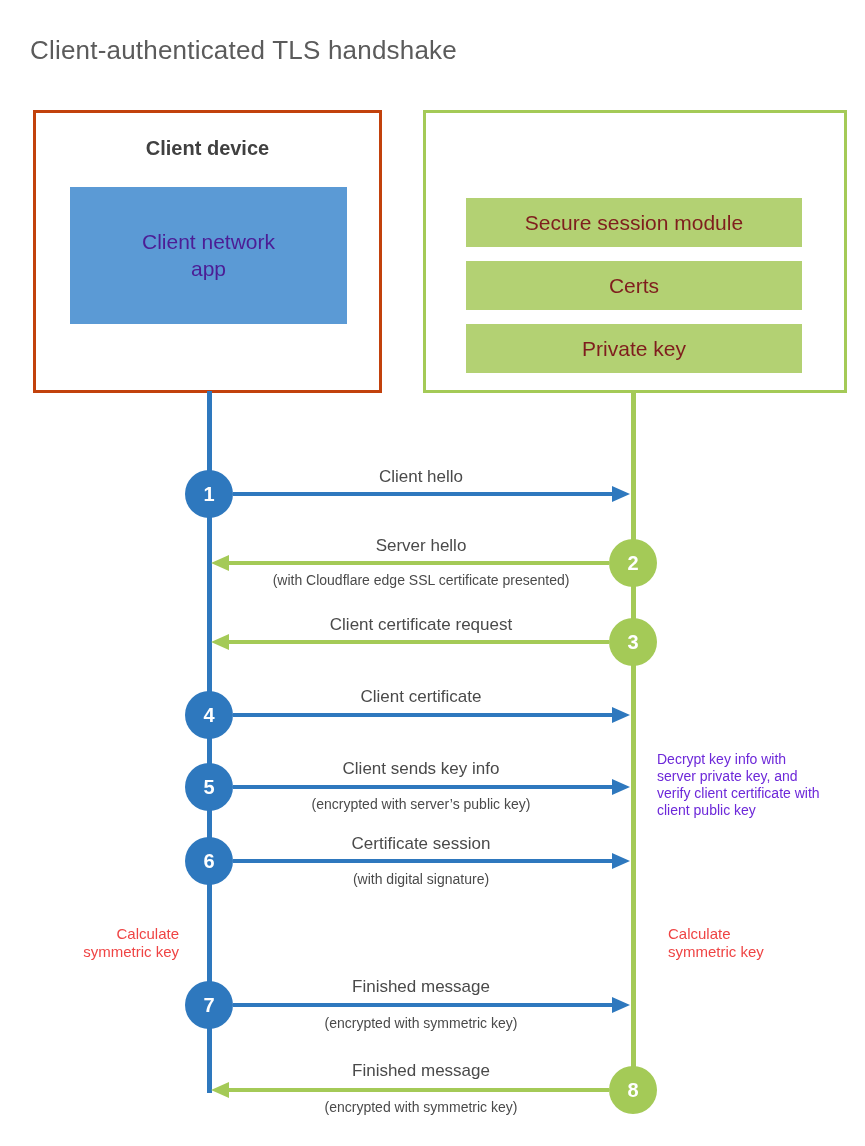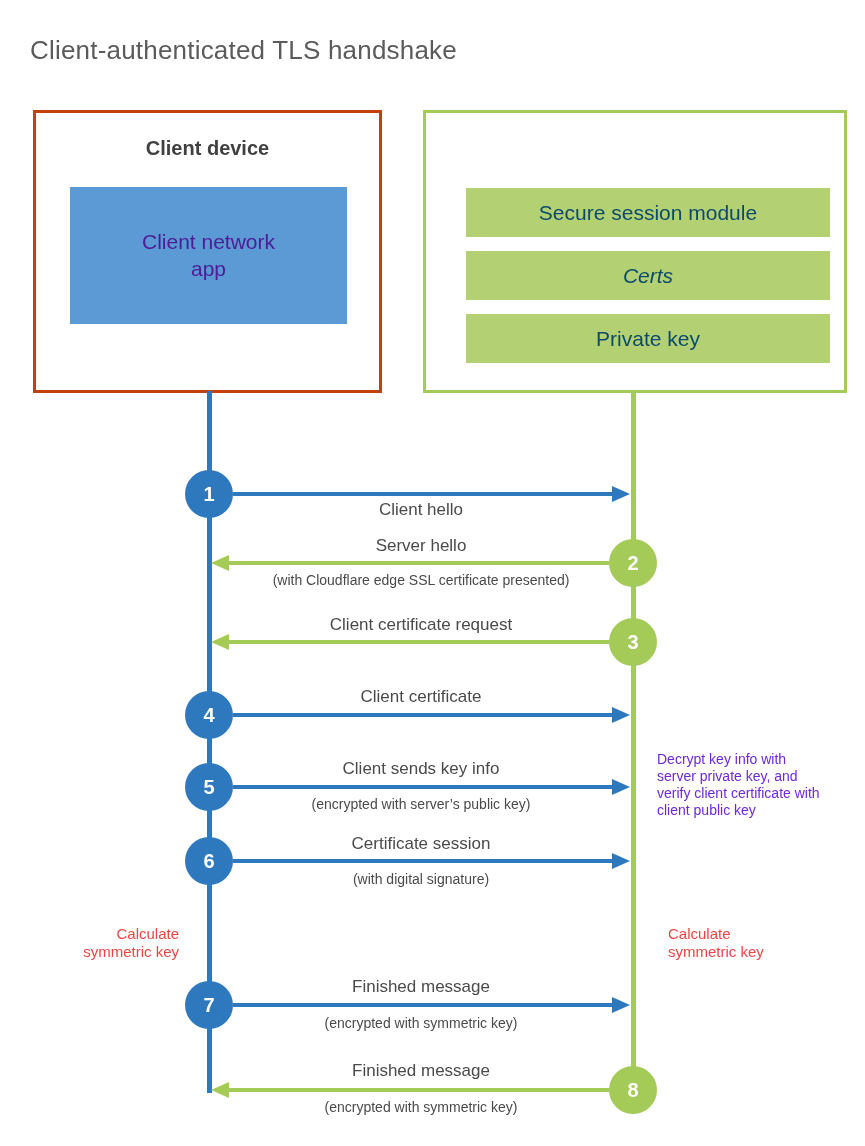--- a/index.html
+++ b/index.html
@@ -48,30 +48,31 @@
     justify-content: center;
     text-align: center;
     color: #4c1d95;
     font-size: 21px;
     line-height: 1.25;
   }
   .client-app span { display: block; width: 170px; }
   .server-bar {
     position: absolute;
     left: 40px;
-    width: 364px; height: 49px;
+    width: 336px; height: 49px;
     background: #b3d173;
     display: flex;
     align-items: center;
     justify-content: center;
-    color: #0c4a6e;
+    color: #7f1d1d;
     font-size: 21px;
+    margin-top: 10px;
   }
   .bar-0 { top: 75px; }
-  .bar-1 { top: 138px; font-style: italic; }
+  .bar-1 { top: 138px; }
   .bar-2 { top: 201px; }
   
   .vline { position: absolute; top: 391px; width: 5px; height: 702px; }
   .client-line { left: 207px; background: #2e78be; }
   .server-line { left: 631px; background: #a4ca57; }
   
   .step-circle {
     position: absolute;
     width: 48px; height: 48px;
     border-radius: 50%;
@@ -120,21 +121,21 @@
     font-size: 17px;
     color: #4a4a4a;
   }
   .msg-sublabel {
     position: absolute;
     left: 233px; width: 376px;
     text-align: center;
     font-size: 14px;
     color: #4a4a4a;
   }
-  .l1 { top: 467px; margin-top: 33px; }
+  .l1 { top: 467px; }
   .l2 { top: 536px; } .sl2 { top: 572px; }
   .l3 { top: 615px; }
   .l4 { top: 687px; }
   .l5 { top: 759px; } .sl5 { top: 796px; }
   .l6 { top: 834px; } .sl6 { top: 871px; }
   .l7 { top: 977px; } .sl7 { top: 1015px; }
   .l8 { top: 1061px; } .sl8 { top: 1099px; }
   
   .side-note { position: absolute; font-size: 15px; color: #ef4444; line-height: 1.18; }
   .calc-left  { left: 57px;  top: 925px; width: 122px; text-align: right; }

